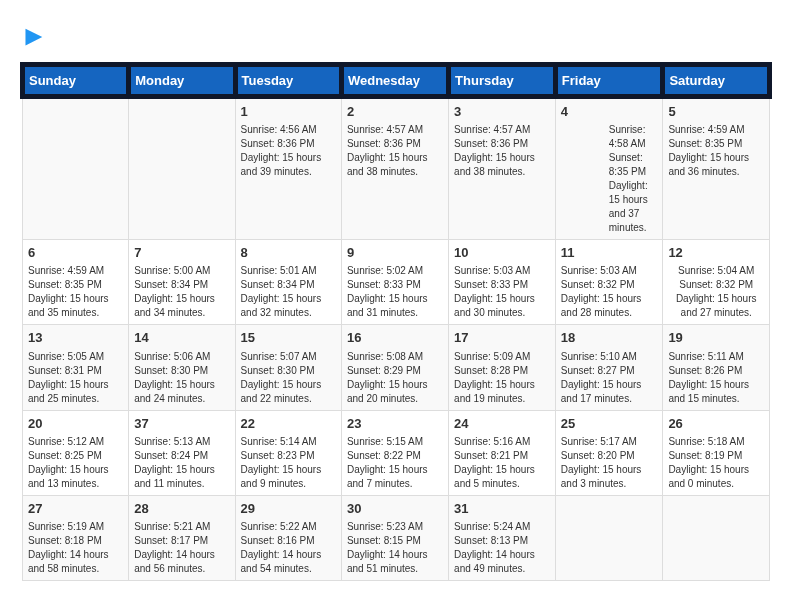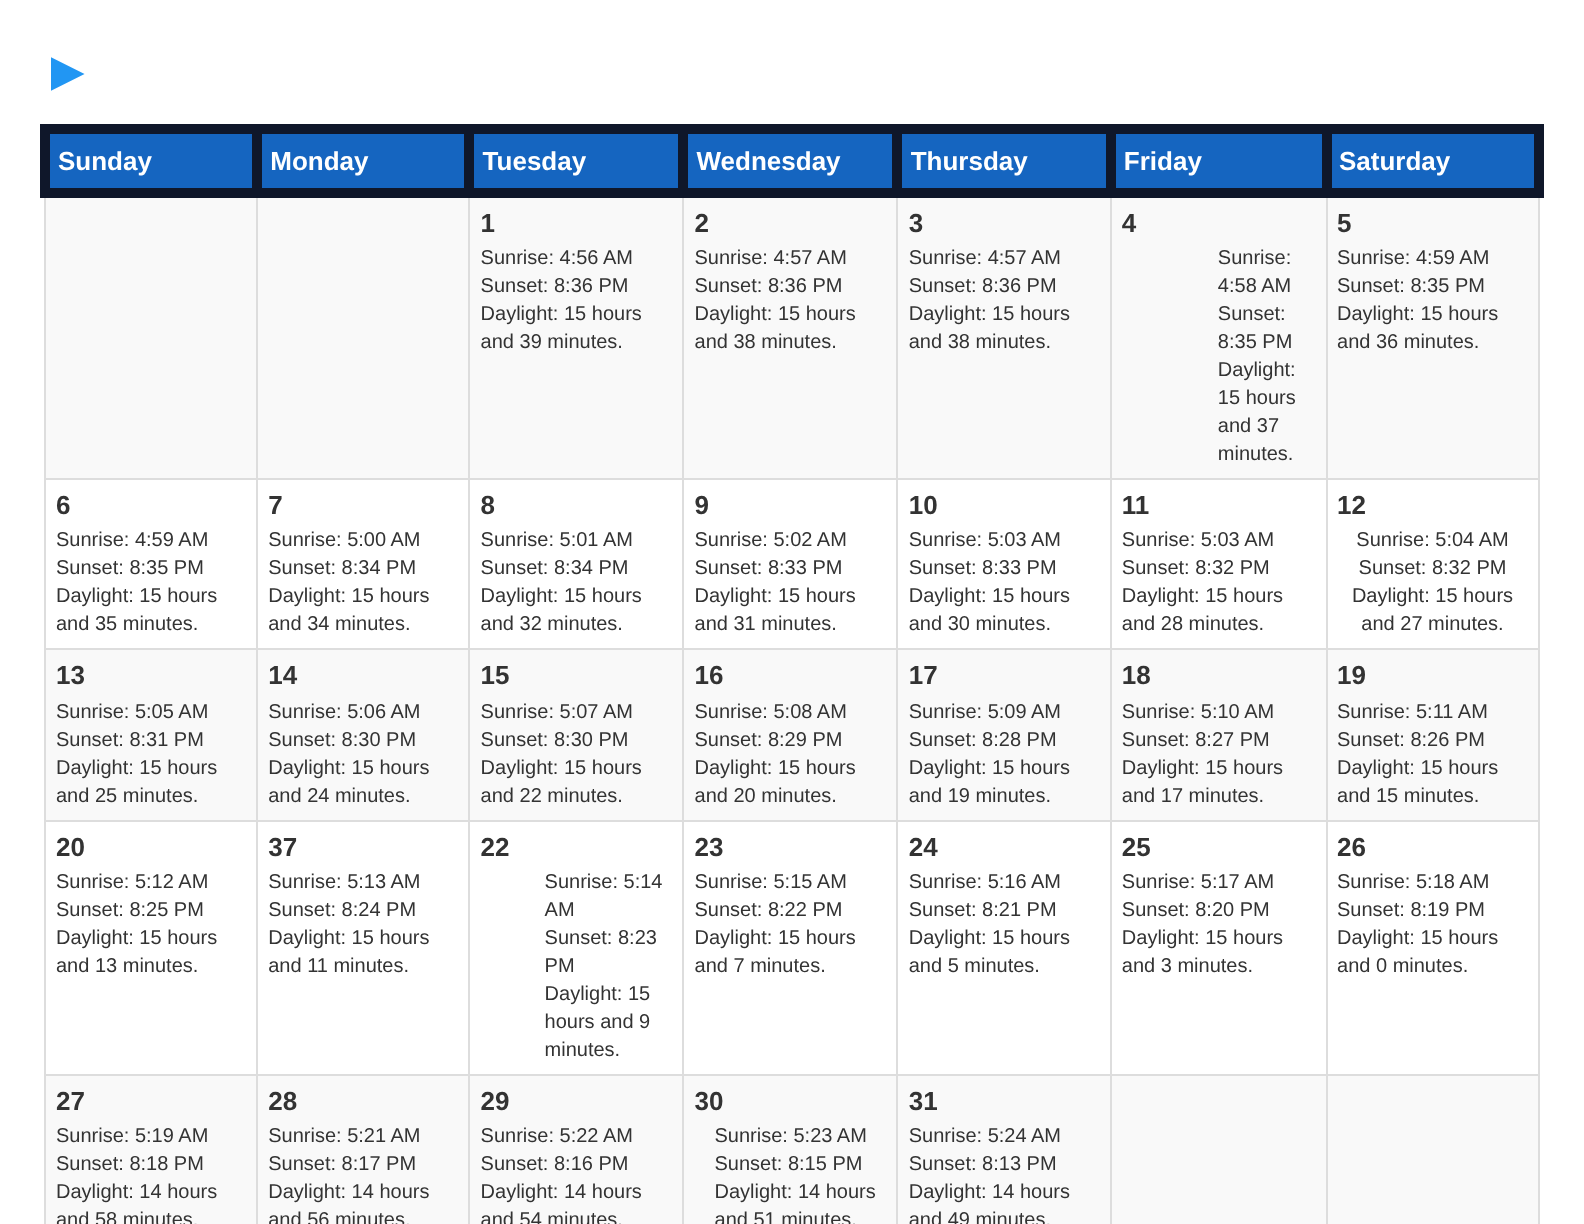--- a/index.html
+++ b/index.html
@@ -240,21 +240,21 @@
 Daylight: 15 hours and 13 minutes.</div>
         </td>
         <td>
           <span class="day-num">37</span>
           <div class="day-detail" style="white-space: pre-line;">Sunrise: 5:13 AM
 Sunset: 8:24 PM
 Daylight: 15 hours and 11 minutes.</div>
         </td>
         <td>
           <span class="day-num">22</span>
-          <div class="day-detail" style="white-space: pre-line; margin-left: 32px;">Sunrise: 5:14 AM
+          <div class="day-detail" style="white-space: pre-line;">Sunrise: 5:14 AM
 Sunset: 8:23 PM
 Daylight: 15 hours and 9 minutes.</div>
         </td>
         <td>
           <span class="day-num">23</span>
           <div class="day-detail" style="white-space: pre-line;">Sunrise: 5:15 AM
 Sunset: 8:22 PM
 Daylight: 15 hours and 7 minutes.</div>
         </td>
         <td>
@@ -290,21 +290,21 @@
 Daylight: 14 hours and 56 minutes.</div>
         </td>
         <td>
           <span class="day-num">29</span>
           <div class="day-detail" style="white-space: pre-line;">Sunrise: 5:22 AM
 Sunset: 8:16 PM
 Daylight: 14 hours and 54 minutes.</div>
         </td>
         <td>
           <span class="day-num">30</span>
-          <div class="day-detail" style="white-space: pre-line; margin-left: 10px;">Sunrise: 5:23 AM
+          <div class="day-detail" style="white-space: pre-line;">Sunrise: 5:23 AM
 Sunset: 8:15 PM
 Daylight: 14 hours and 51 minutes.</div>
         </td>
         <td>
           <span class="day-num">31</span>
           <div class="day-detail" style="white-space: pre-line;">Sunrise: 5:24 AM
 Sunset: 8:13 PM
 Daylight: 14 hours and 49 minutes.</div>
         </td>
         <td></td>

